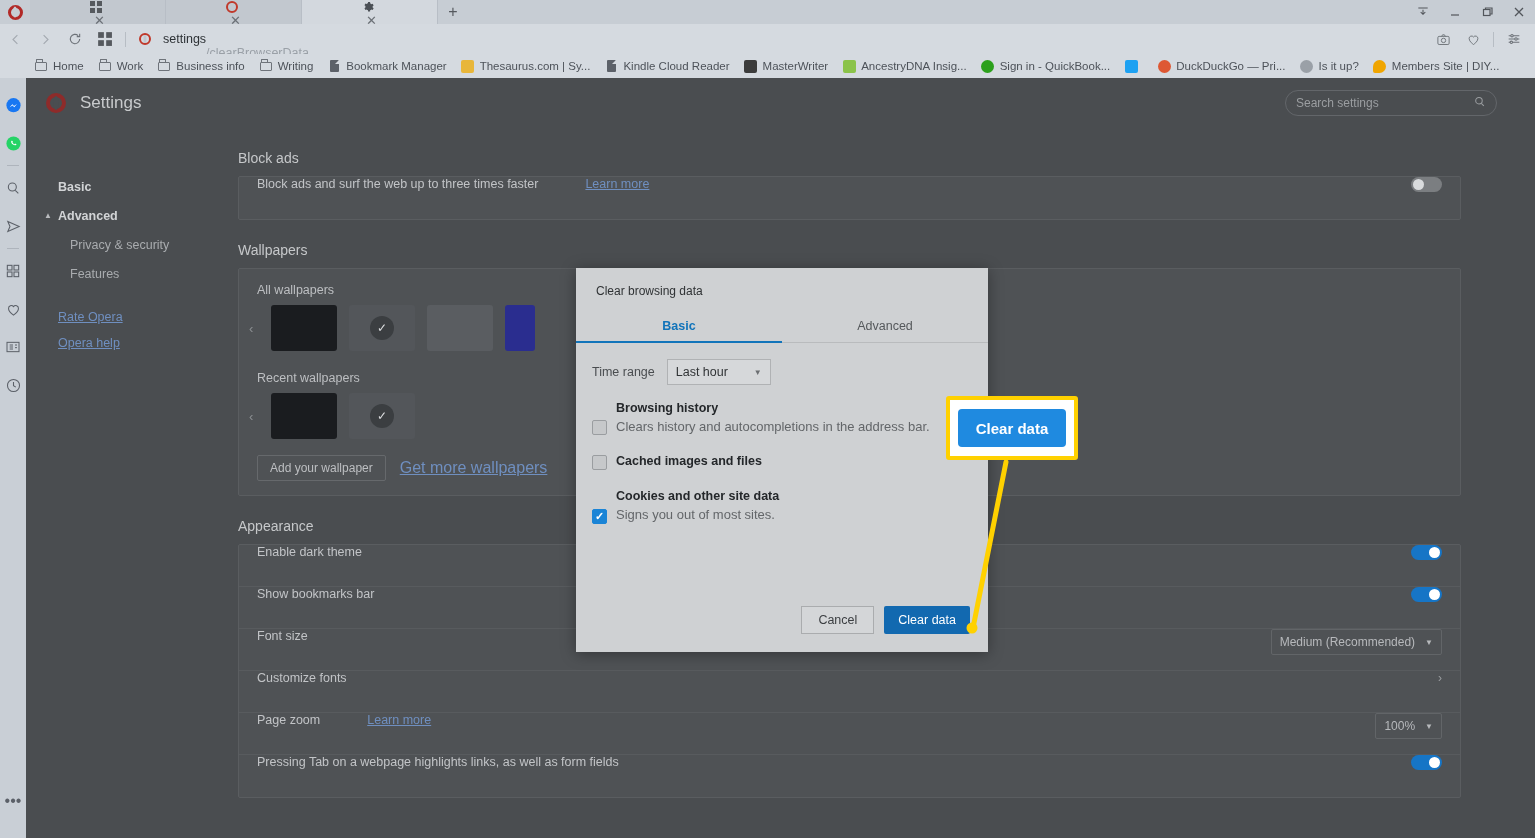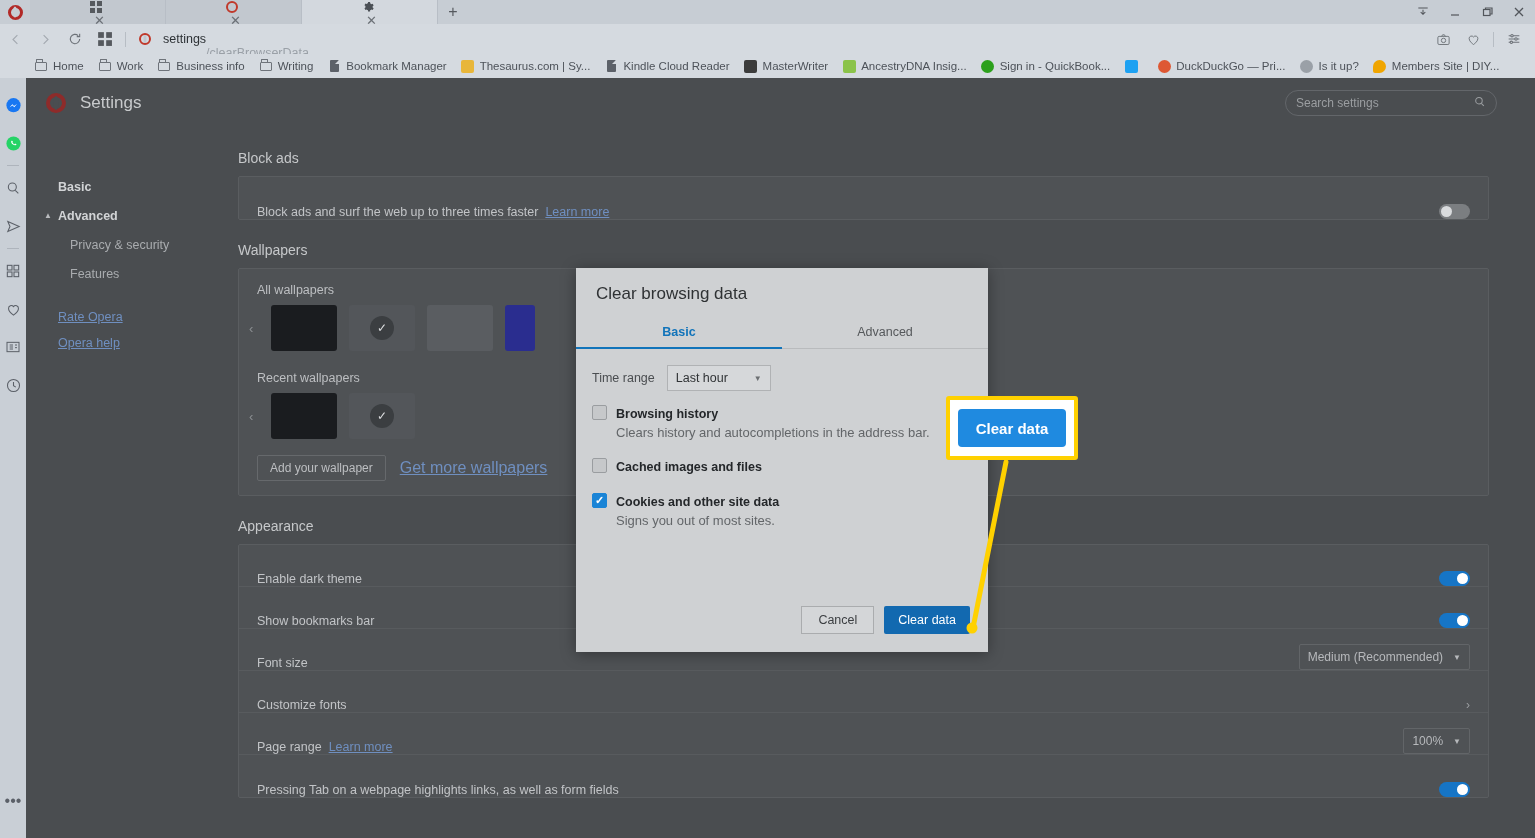--- a/index.html
+++ b/index.html
@@ -156,26 +156,26 @@
     font-size: 12.5px;
   }
   .side-item { height: 29px; display: flex; align-items: center;
                color: #b9bbbe; position: relative; }
   .side-item.bold { color: #d2d4d6; font-weight: bold; }
   .side-item.sub { padding-left: 12px; color: #a9acaf; }
   .side-caret { position: absolute; left: -14px; color: #b9bbbe; font-size: 8px; }
   .side-link { height: 26px; display: flex; align-items: center;
                color: #6f8fc0; text-decoration: underline; font-size: 12.5px; }
 
-  .content { flex: 1; padding-right: 46px; padding-top: 0; }
+  .content { flex: 1; padding-right: 74px; padding-top: 0; }
   .sec-title { font-size: 14px; color: #c6c8ca; margin: 22px 0 10px 0; }
   .card { background: #4f5255; border: 1px solid #5a5d60; border-radius: 2px; }
-  .row { display: flex; align-items: flex-end; padding: 0 18px;
+  .row { display: flex; align-items: flex-start; padding: 0 18px;
          height: 42px; font-size: 12.5px; color: #c2c4c7;
-         border-bottom: 1px solid #585b5e; }
+         border-bottom: 1px solid #585b5e; gap: 40px; }
   .row:last-child { border-bottom: none; }
   .row .spacer { flex: 1; }
   .lnk { color: #6f8fc0; text-decoration: underline; margin-left: 7px; }
 
   .toggle { width: 31px; height: 15px; border-radius: 8px;
             background: #7b7e81; position: relative; flex: 0 0 31px; }
   .toggle i { position: absolute; top: 2px; left: 2px;
               width: 11px; height: 11px; border-radius: 50%; background: #d9dbdd; }
   .toggle.on { background: #1675c6; }
   .toggle.on i { left: 18px; background: #ffffff; }
@@ -206,36 +206,36 @@
 
   
   .modal {
     position: absolute; left: 576px; top: 268px;
     width: 412px; height: 384px;
     background: #cfd1d3;
     box-shadow: 0 2px 14px rgba(0,0,0,.35);
     display: flex; flex-direction: column;
     z-index: 40;
   }
-  .modal-title { font-size: 17px; color: #2f3234; padding: 16px 20px 12px 20px; }
+  .modal-title { font-size: 12px; color: #2f3234; padding: 16px 20px 12px 20px; }
   .modal-tabs { display: flex; border-bottom: 1px solid #b9bbbd; }
   .mtab { flex: 1; text-align: center; font-size: 12.5px; padding: 9px 0 9px 0;
           color: #55585b; position: relative; }
   .mtab.active { color: #1274ba; font-weight: bold; }
   .mtab.active::after { content:""; position:absolute; left:0; bottom:-1px;
           width:100%; height:2px; background:#1274ba; }
   .modal-body { flex: 1; padding: 16px 20px 0 16px; }
   .trow { display: flex; align-items: center; margin-bottom: 13px; }
   .trow-label { font-size: 12.5px; color: #4a4d50; margin-right: 12px; }
   .tsel { width: 104px; height: 26px; background: #d6d8da;
           border: 1px solid #b0b2b4; display: flex; align-items: center;
           padding: 0 8px; font-size: 12.5px; color: #303335; justify-content: space-between; }
   .tsel .cv { margin-left: auto; font-size: 8px; color: #6c6f72; }
 
-  .cbrow { display: flex; align-items: flex-start; margin-bottom: 16px; }
+  .cbrow { display: flex; align-items: flex-end; margin-bottom: 16px; }
   .cb { width: 15px; height: 15px; border: 1.5px solid #9a9da0;
         background: #c6c8ca; border-radius: 2px; margin-right: 9px;
         flex: 0 0 15px; margin-top: 1px; }
   .cb.checked { background: #1a84d6; border-color: #1a84d6;
         display: flex; align-items: center; justify-content: center; }
   .cb.checked::after { content:"✓"; color: #fff; font-size: 11px;
         line-height: 1; font-weight: bold; }
   .cb-title { font-size: 12.5px; color: #24272a; font-weight: bold;
         line-height: 1.35; }
   .cb-desc { font-size: 13px; color: #636669; line-height: 1.35; }
@@ -630,21 +630,21 @@
               <span>Medium (Recommended)</span>
               <span class="cv">▼</span>
             </span>
           </div>
           <div class="row">
             <span>Customize fonts</span>
             <span class="spacer"></span>
             <span class="caret-right">›</span>
           </div>
           <div class="row">
-            <span>Page range</span>
+            <span>Page zoom</span>
             <span class="lnk">Learn more</span>
             <span class="spacer"></span>
             <span class="selbox">
               <span>100%</span>
               <span class="cv">▼</span>
             </span>
           </div>
           <div class="row">
             <span>Pressing Tab on a webpage highlights links, as well as form fields</span>
             <span class="spacer"></span>

